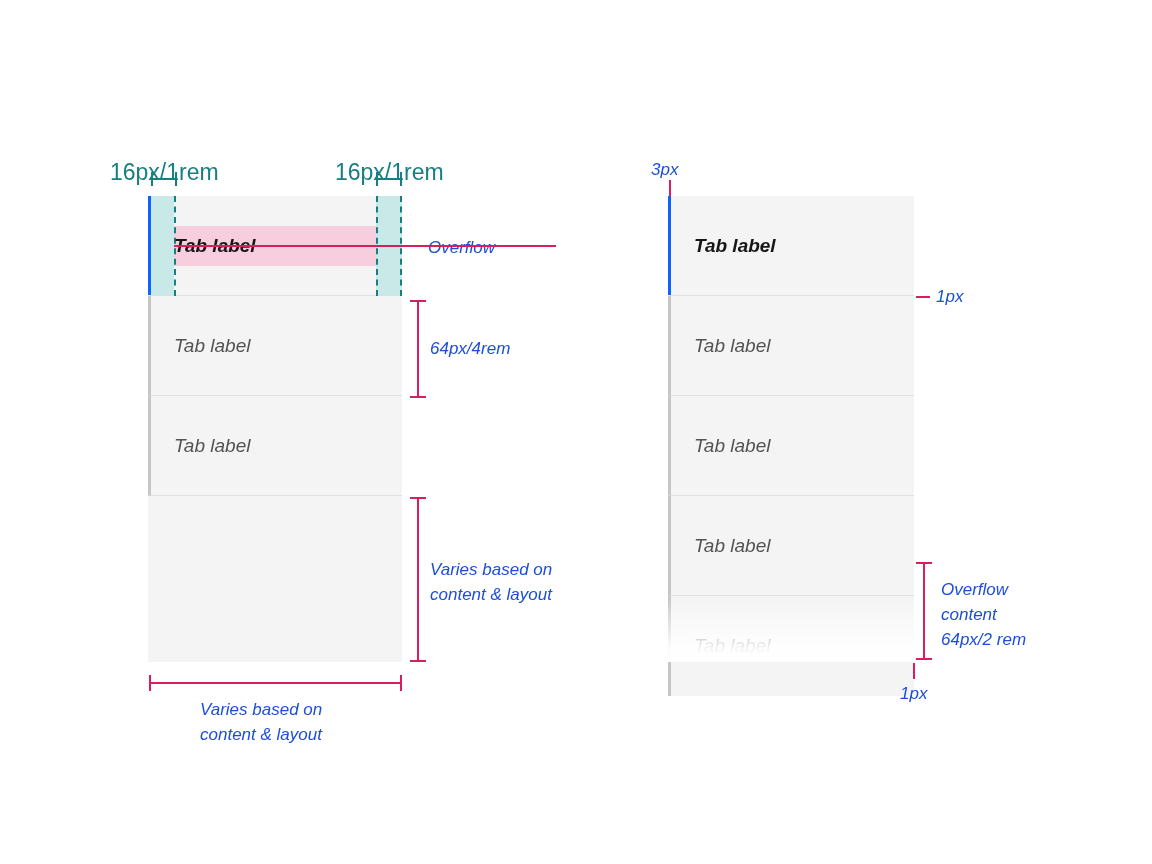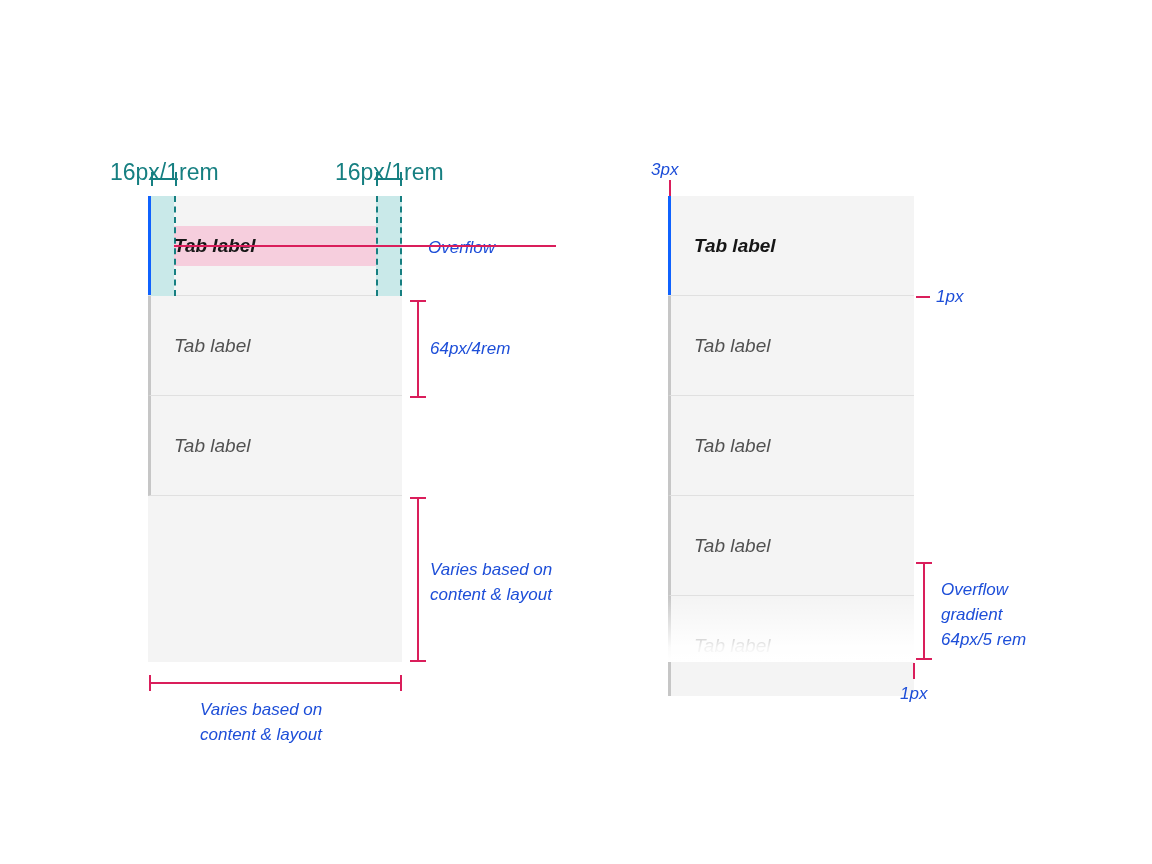--- a/index.html
+++ b/index.html
@@ -237,19 +237,19 @@
     <div class="fade-mask"></div>
   </div>
 
   <div class="h-rule" style="left:916px; top:296px; width:14px;"></div>
   <div class="anno" style="left:936px; top:285px;">1px</div>
 
   <div class="v-rule" style="left:923px; top:562px; height:98px;"></div>
   <div class="cap-h" style="left:916px; top:562px; width:16px;"></div>
   <div class="cap-h" style="left:916px; top:658px; width:16px;"></div>
   <div class="anno" style="left:941px; top:578px;">Overflow</div>
-  <div class="anno" style="left:941px; top:603px;">gradient</div>
-  <div class="anno" style="left:941px; top:628px;">64px/5 rem</div>
+  <div class="anno" style="left:941px; top:603px;">content</div>
+  <div class="anno" style="left:941px; top:628px;">64px/2 rem</div>
 
   <div class="cap-v" style="left:913px; top:663px; height:16px;"></div>
   <div class="anno" style="left:900px; top:682px;">1px</div>
 
 </div>
 
 </body></html>

